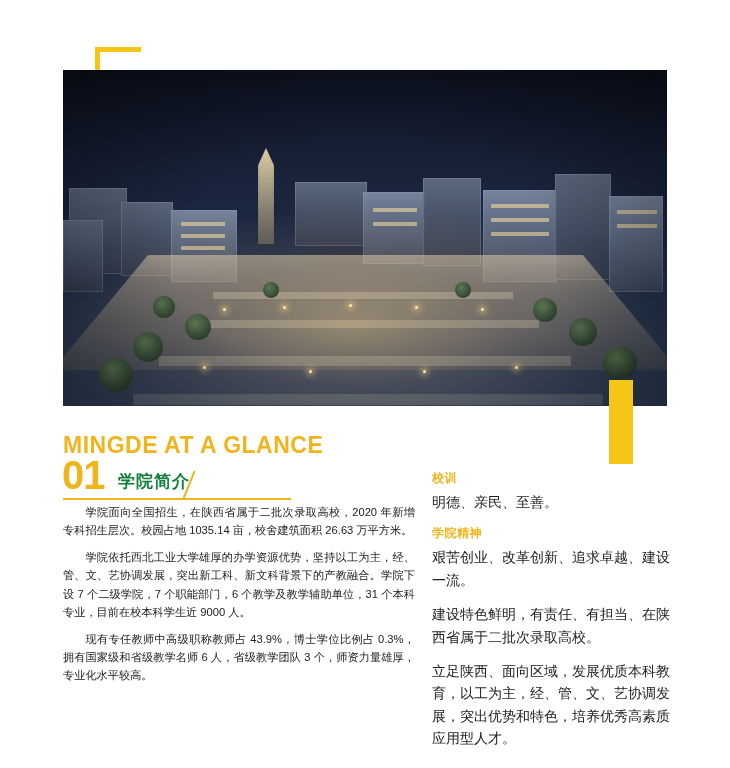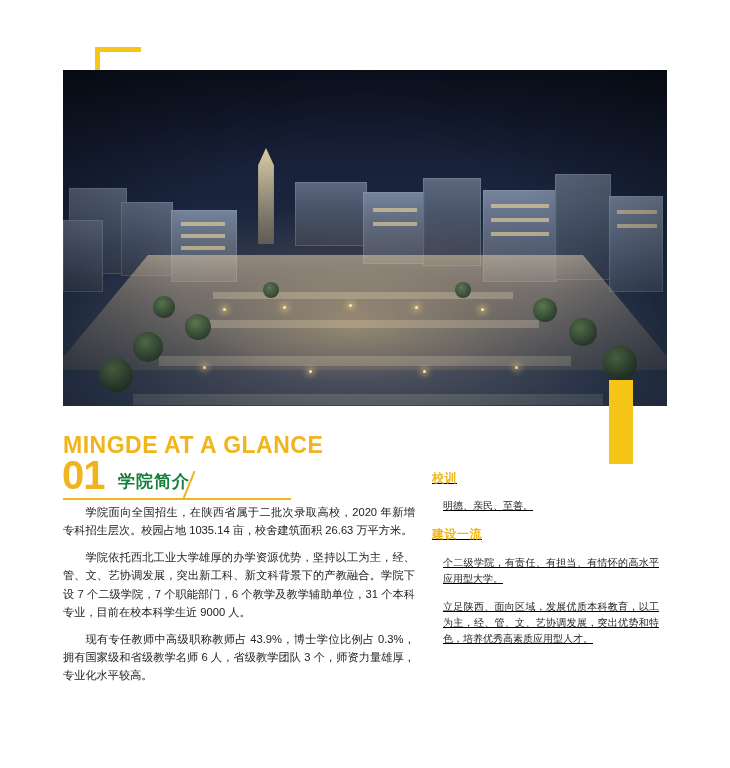--- a/index.html
+++ b/index.html
@@ -184,31 +184,31 @@
     text-align: justify;
     text-indent: 2em;
   }
 
   .col-right {
     position: absolute;
     left: 432px;
     top: 470px;
     width: 238px;
   }
-  .block { margin-bottom: 12px; text-decoration: underline; }
+  .block { margin-bottom: 12px; }
   .block h3 {
     margin: 0 0 4px 0;
     font-size: 12px;
     font-weight: bold;
     color: #f0b41c;
     letter-spacing: 0.5px;
   }
   .block p {
-    margin: 11px;
-    font-size: 10px;
+    margin: 0;
+    font-size: 14px;
     line-height: 1.6;
     color: #222222;
     text-align: justify;
   }
 </style>
 </head>
 <body>
 
 <div class="mark-bracket">
   <div class="bar-h"></div>
@@ -289,21 +289,22 @@
 </div>
 
 <div class="col-right">
   <div class="block">
     <h3>校训</h3>
     <p>明德、亲民、至善。</p>
   </div>
   <div class="block">
   </div>
   <div class="block">
-    <h3>建设一流</h3>
-  </div>
-  <div class="block">
-    <p>个二级学院，有责任、有担当、有情怀的高水平应用型大学。</p>
+    <h3>学院精神</h3>
+    <p>艰苦创业、改革创新、追求卓越、建设一流。</p>
+  </div>
+  <div class="block">
+    <p>建设特色鲜明，有责任、有担当、在陕西省属于二批次录取高校。</p>
   </div>
   <div class="block">
     <p>立足陕西、面向区域，发展优质本科教育，以工为主，经、管、文、艺协调发展，突出优势和特色，培养优秀高素质应用型人才。</p>
   </div>
 </div>
 
 </body></html>

